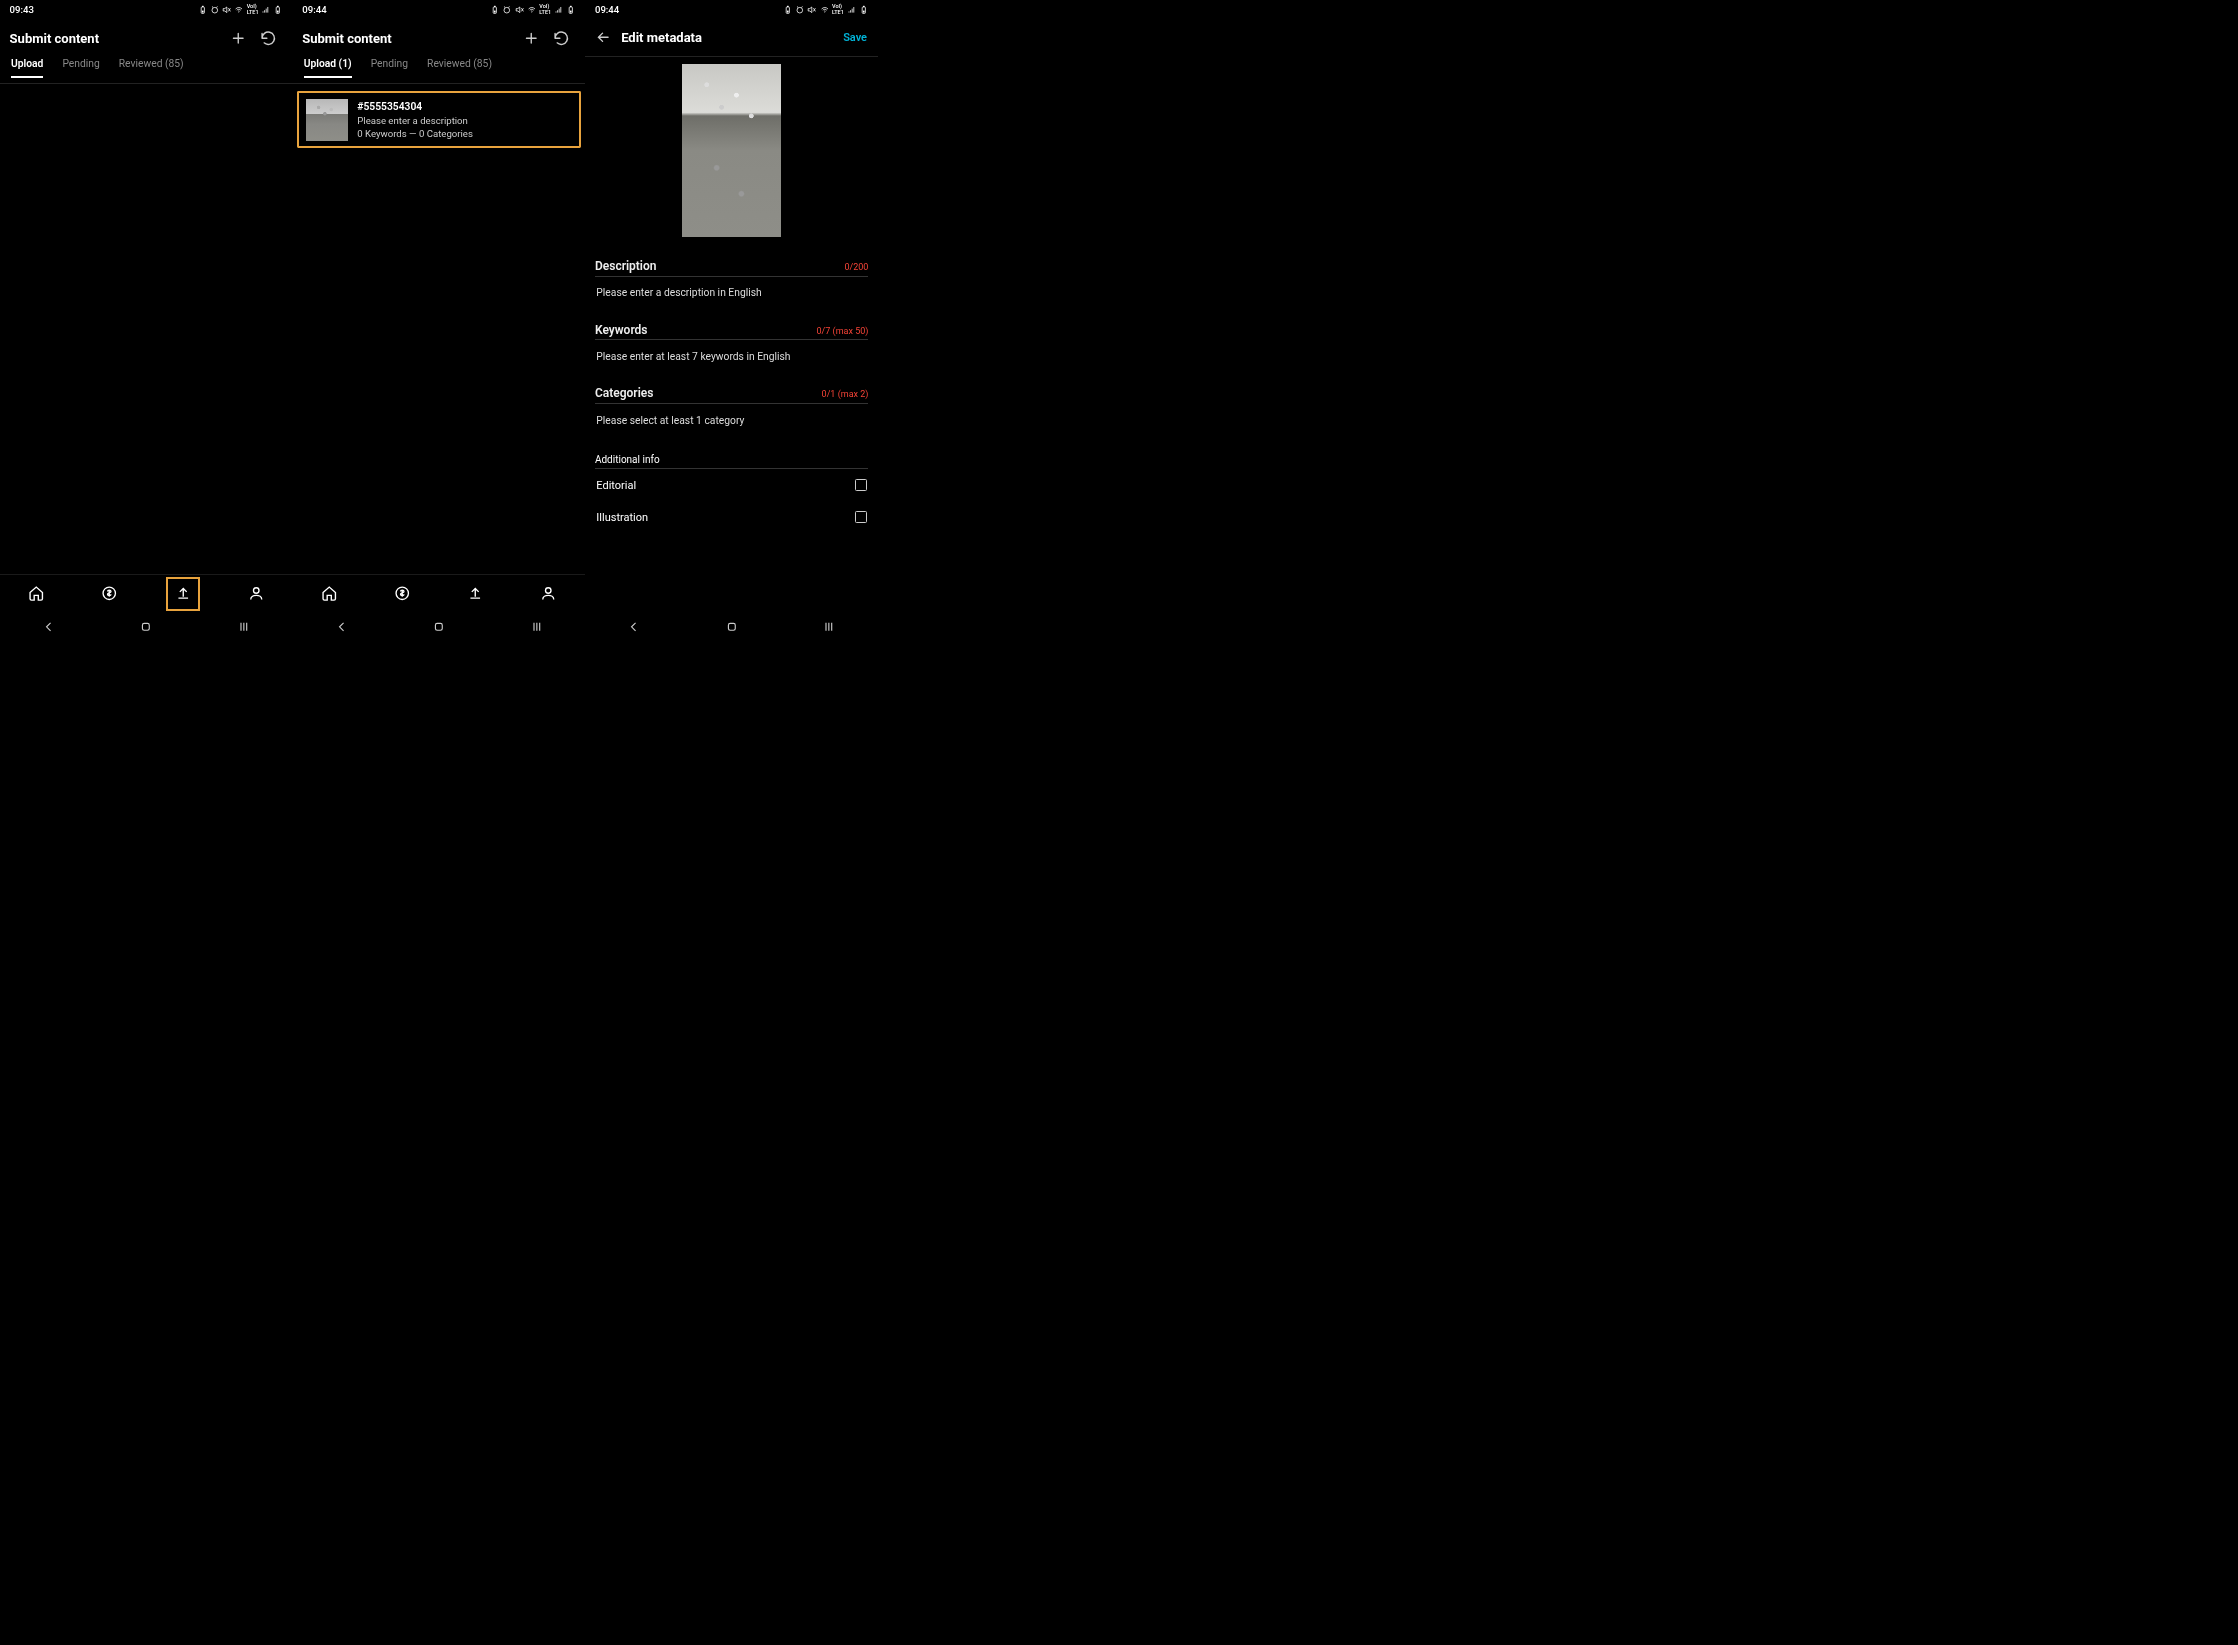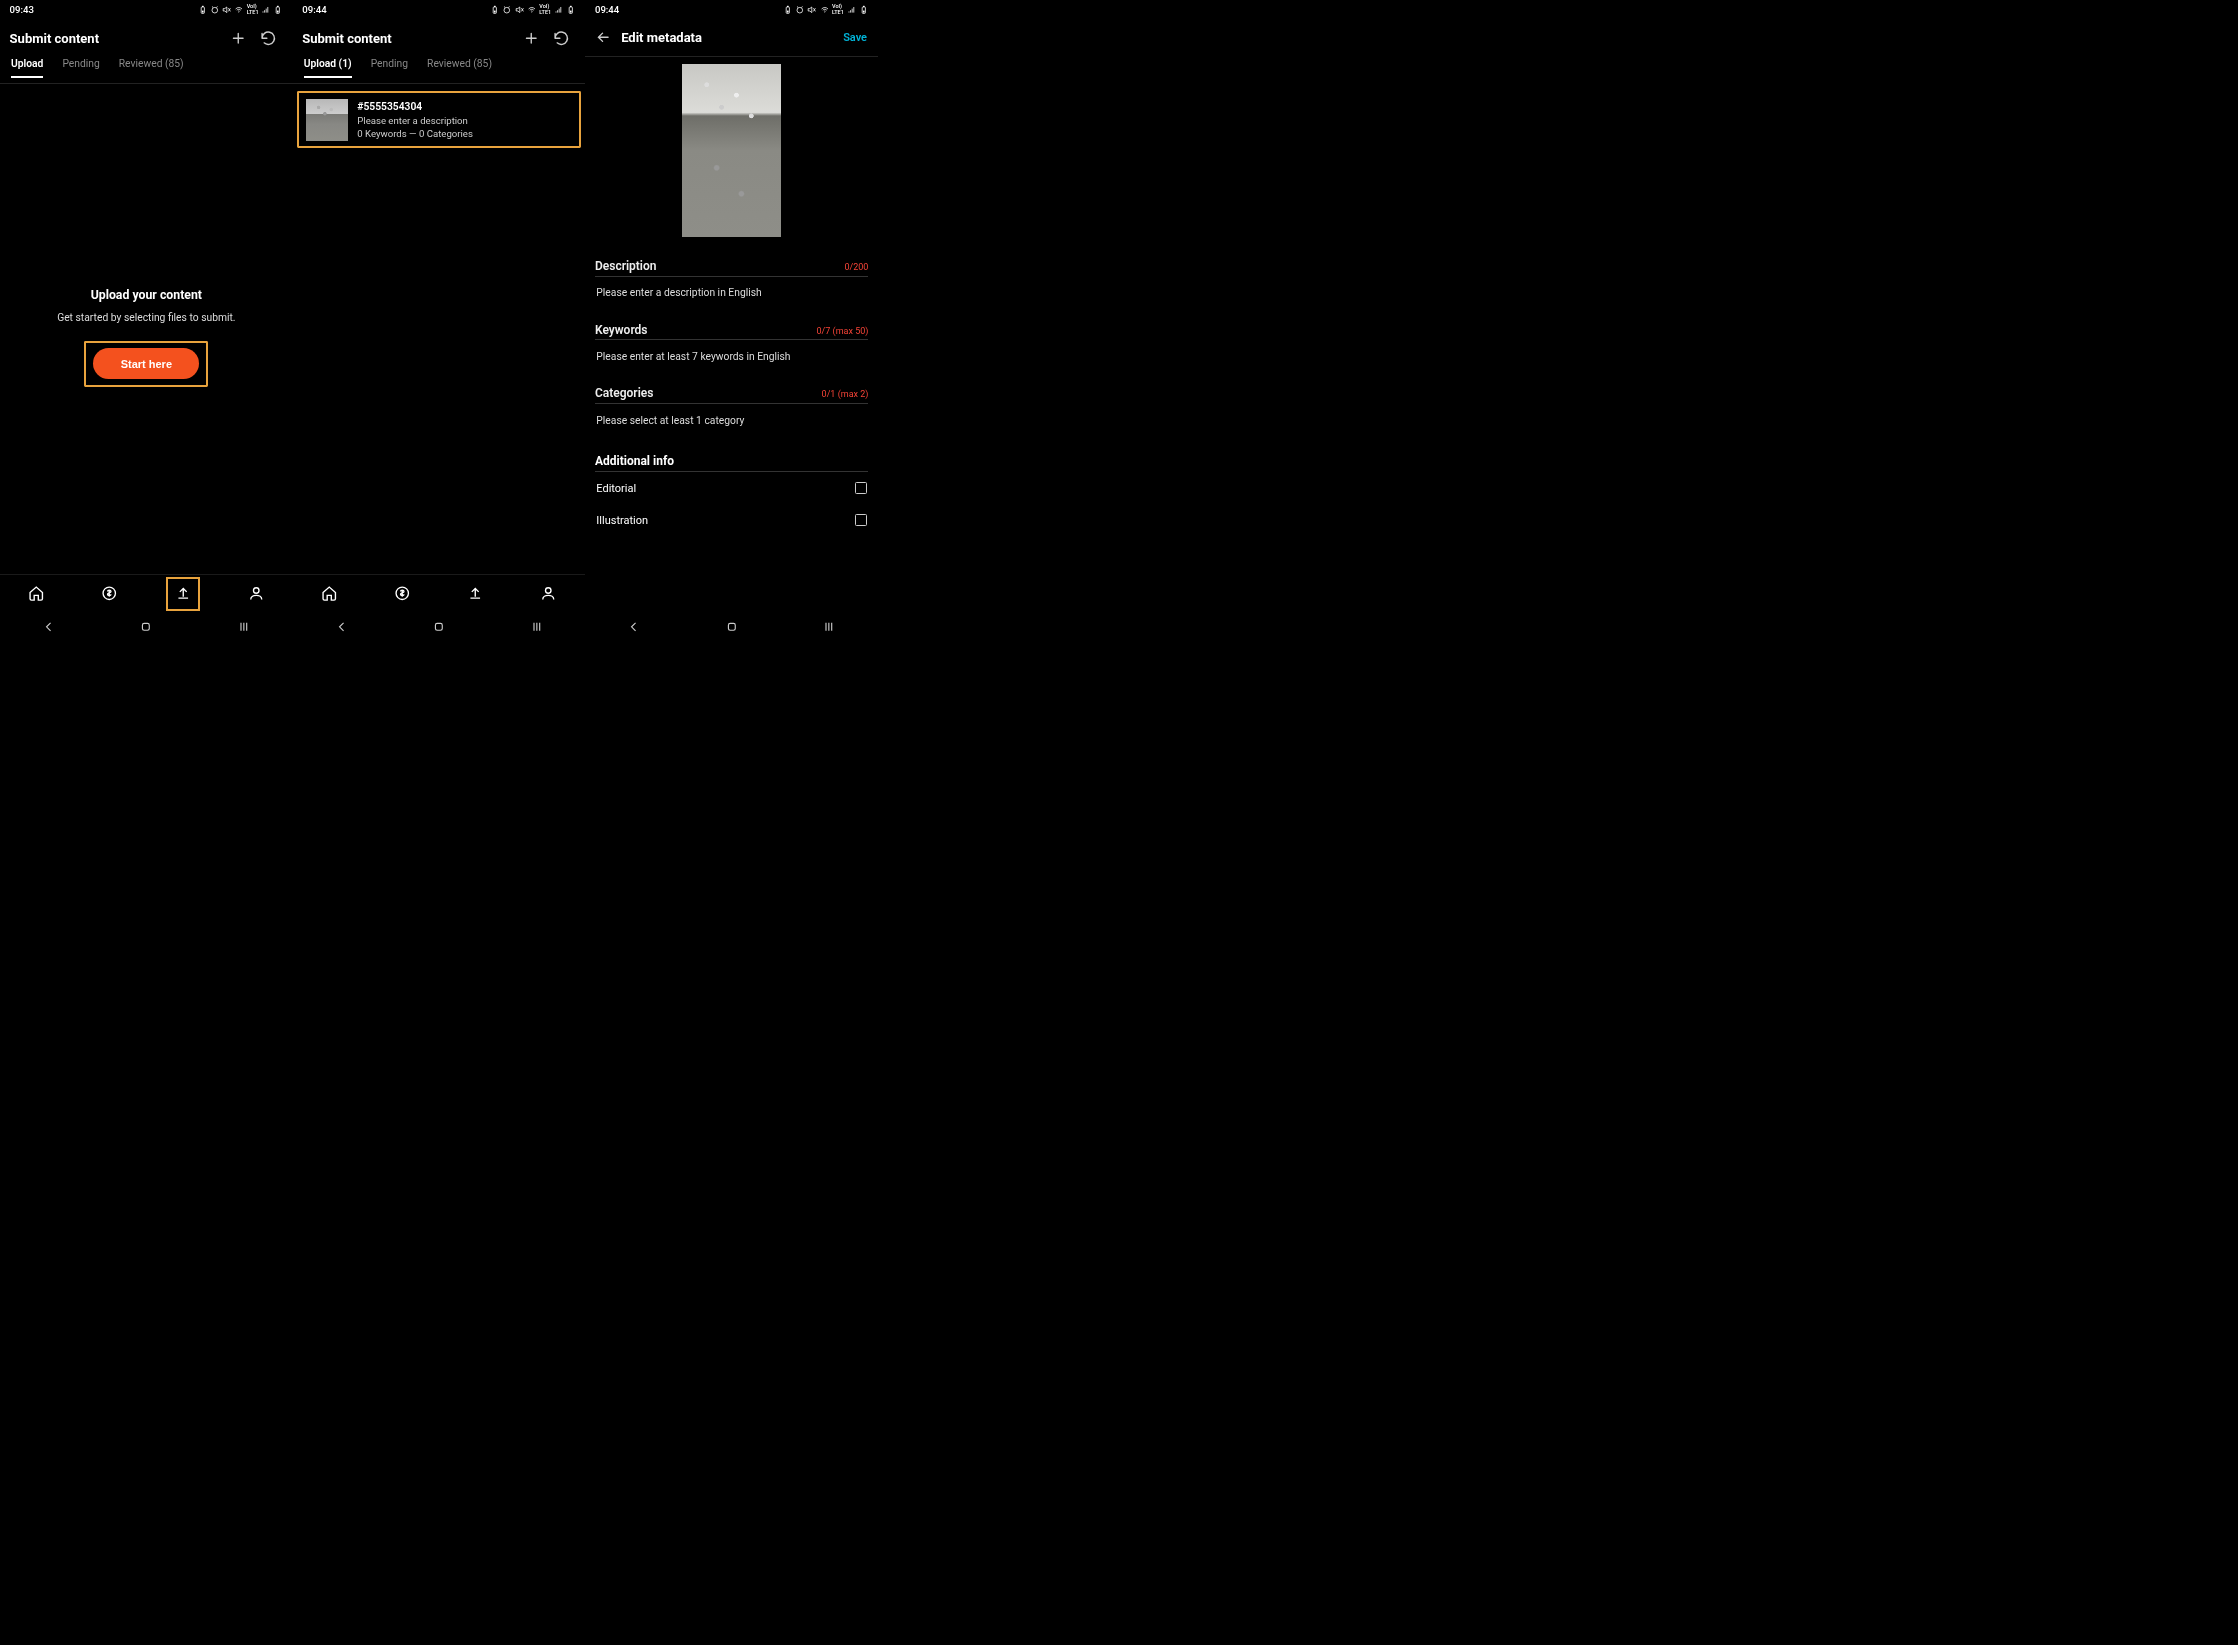--- a/index.html
+++ b/index.html
@@ -195,22 +195,22 @@
   .field-label { font-size: 12px; font-weight: 600; color: #eee; }
   .field-counter { font-size: 9px; color: #f44336; }
   .field-placeholder {
     padding: 9.6px 1.4px 18px 1.4px;
     font-size: 10.3px;
     color: #ddd;
   }
   .section-head {
     border-bottom: 0.7px solid #333;
     padding: 5.5px 0 2.7px 0;
-    font-size: 12px;
-    font-weight: 700;
+    font-size: 10px;
+    font-weight: 400;
     margin-top: 4.1px;
   }
   .check-row {
     display: flex;
     justify-content: space-between;
     padding: 9.6px 1.4px;
     font-size: 11px;
   }
   .checkbox {
     width: 12.3px; height: 12.3px;
@@ -310,27 +310,20 @@
     <div class="header-btn">
         <svg viewBox="0 0 24 24" width="16.5" height="16.5">
           <use href="#i-refresh"></use>
         </svg>
       </div>
   </div>
   <div class="tabs">
     <div class="tab active">Upload</div>
     <div class="tab">Pending</div>
     <div class="tab">Reviewed (85)</div>
-  </div>
-  <div class="center-block">
-    <div class="center-title">Upload your content</div>
-    <div class="center-sub">Get started by selecting files to submit.</div>
-    <div class="start-btn-wrap">
-      <button class="start-btn">Start here</button>
-    </div>
   </div>
   <div class="app-tabbar">
     <div class="tabbar-item">
         <svg viewBox="0 0 24 24" width="16.5" height="16.5">
           <use href="#i-home"></use>
         </svg>
       </div>
     <div class="tabbar-item">
         <svg viewBox="0 0 24 24" width="16.5" height="16.5">
           <use href="#i-dollar"></use>

